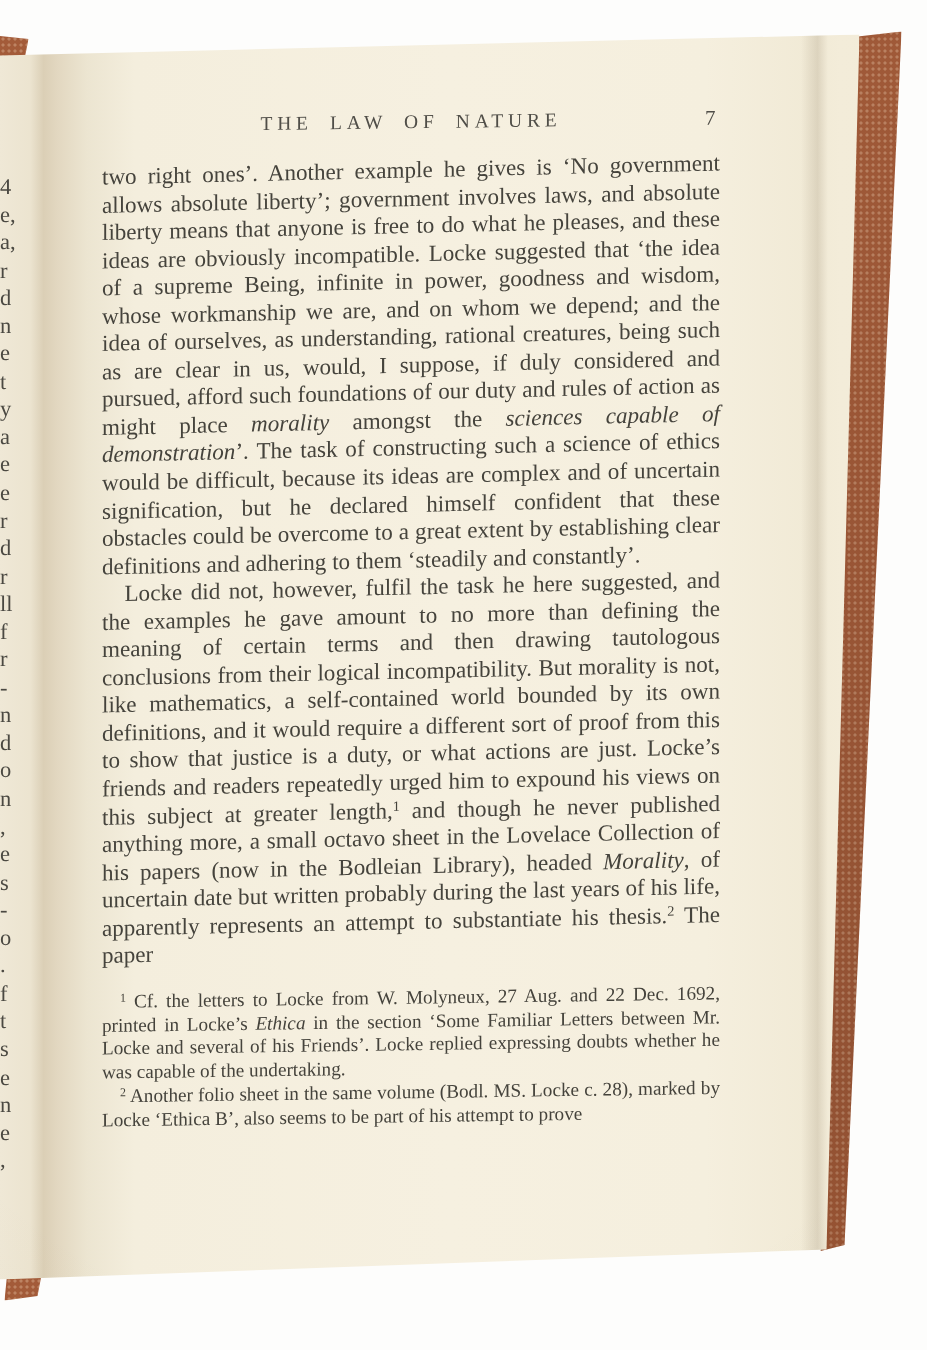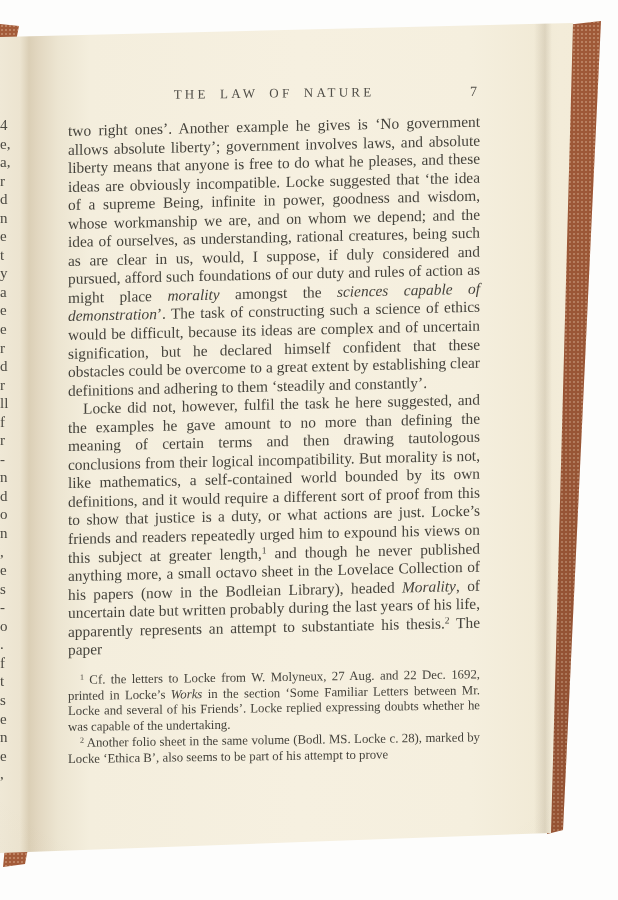--- a/index.html
+++ b/index.html
@@ -41,21 +41,21 @@
       radial-gradient(120% 90% at 45% 45%, rgba(0,0,0,0) 60%, rgba(100,80,50,0.06) 100%);
   }
   
   .fragments{
     position:absolute;left:0;top:116px;width:14px;z-index:3;
     font-size:15px;line-height:18.55px;color:#4b4942;
     text-align:left;overflow:hidden;
   }
   .fragments div{height:18.55px;}
   
-  .content{position:absolute;left:68px;top:88px;width:412px;z-index:3;color:#45433c;}
+  .content{position:absolute;left:68px;top:76px;width:412px;z-index:3;color:#45433c;}
   .header-row{
     position:relative;height:20px;margin-bottom:14px;
     transform:skewY(-0.7deg);transform-origin:0 0;
   }
   .running-title{
     display:block;text-align:center;
     font-size:13px;letter-spacing:3.2px;word-spacing:5px;color:#504e48;
   }
   .page-number{position:absolute;right:3px;top:1px;font-size:14px;color:#504e48;}
   .body-text{
@@ -128,18 +128,18 @@
       <span class="running-title">THE LAW OF NATURE</span>
       <span class="page-number">7</span>
     </div>
 
     <div class="body-text">
       <p><span>two right ones’.  Another example he gives is ‘No government allows absolute liberty’; government involves laws, and absolute liberty means that anyone is free to do what he pleases, and these ideas are obviously incompatible.  Locke suggested that ‘the idea of a supreme Being, infinite in power, goodness and wisdom, whose workmanship we are, and on whom we depend; and the idea of ourselves, as understanding, rational creatures, being such as are clear in us, would, I suppose, if duly considered and pursued, afford such foundations of our duty and rules of action as might place </span><span class="it">morality</span><span> amongst the </span><span class="it">sciences capable of demonstration</span><span>’.  The task of constructing such a science of ethics would be difficult, because its ideas are complex and of uncertain signification, but he declared himself confident that these obstacles could be overcome to a great extent by establishing clear definitions and adhering to them ‘steadily and constantly’.</span></p>
       <p class="indent"><span>Locke did not, however, fulfil the task he here suggested, and the examples he gave amount to no more than defining the meaning of certain terms and then drawing tautologous conclusions from their logical incompatibility.  But morality is not, like mathematics, a self-contained world bounded by its own definitions, and it would require a different sort of proof from this to show that justice is a duty, or what actions are just.  Locke’s friends and readers repeatedly urged him to expound his views on this subject at greater length,</span><sup>1</sup><span> and though he never published anything more, a small octavo sheet in the Lovelace Collection of his papers (now in the Bodleian Library), headed </span><span class="it">Morality</span><span>, of uncertain date but written probably during the last years of his life, apparently represents an attempt to substantiate his thesis.</span><sup>2</sup><span>  The paper</span></p>
     </div>
 
     <div class="footnote-section">
-      <p><sup>1</sup><span> Cf. the letters to Locke from W. Molyneux, 27 Aug. and 22 Dec. 1692, printed in Locke’s </span><span class="it">Works</span><span> in the section ‘Some Familiar Letters between Mr. Locke and several of his Friends’.  Locke replied expressing doubts whether he was capable of the undertaking.</span></p>
+      <p><sup>1</sup><span> Cf. the letters to Locke from W. Molyneux, 27 Aug. and 22 Dec. 1692, printed in Locke’s </span><span class="it">Ethica</span><span> in the section ‘Some Familiar Letters between Mr. Locke and several of his Friends’.  Locke replied expressing doubts whether he was capable of the undertaking.</span></p>
       <p><sup>2</sup><span> Another folio sheet in the same volume (Bodl. MS. Locke c. 28), marked by Locke ‘Ethica B’, also seems to be part of his attempt to prove</span></p>
     </div>
 
   </div>
 </div>
 
 </body></html>

